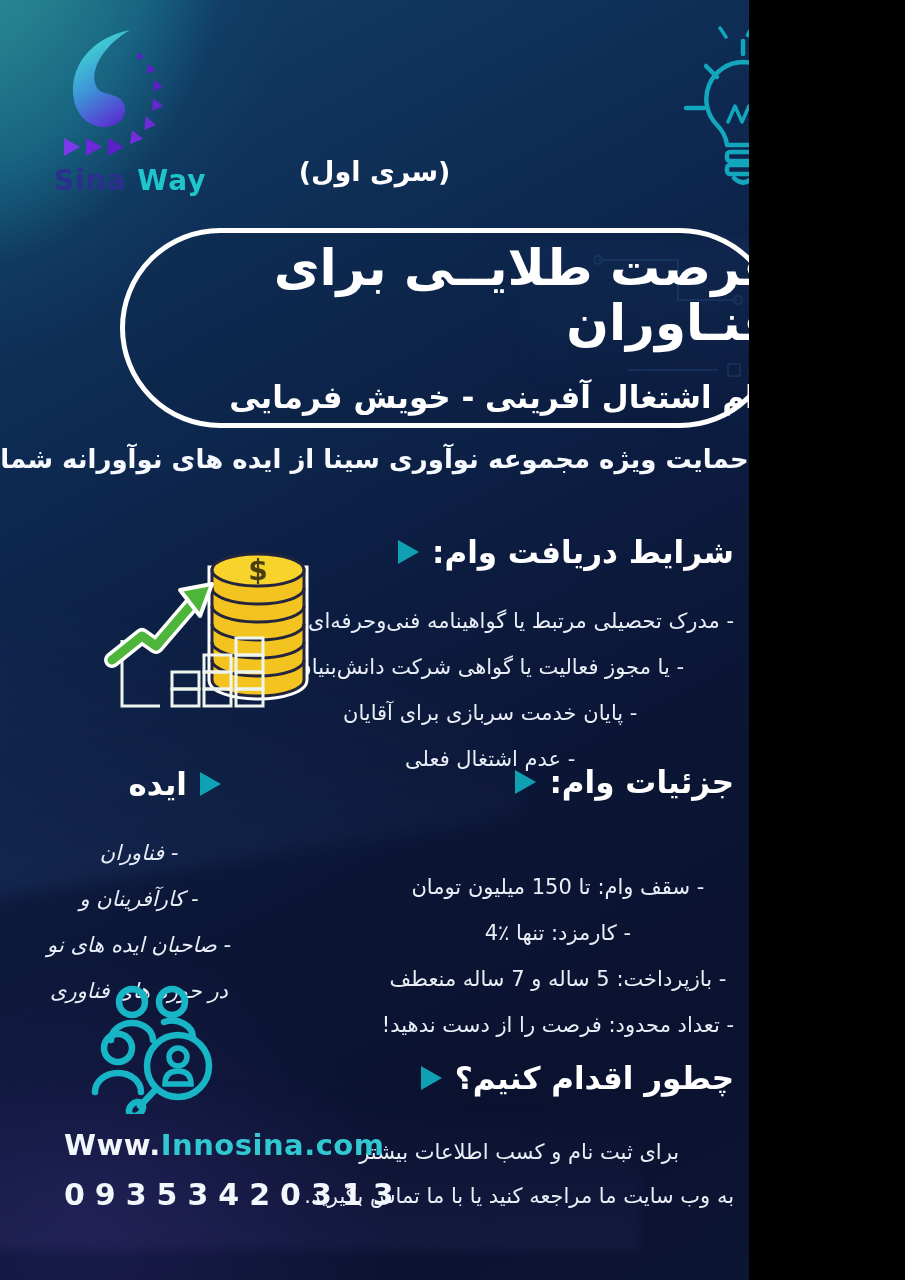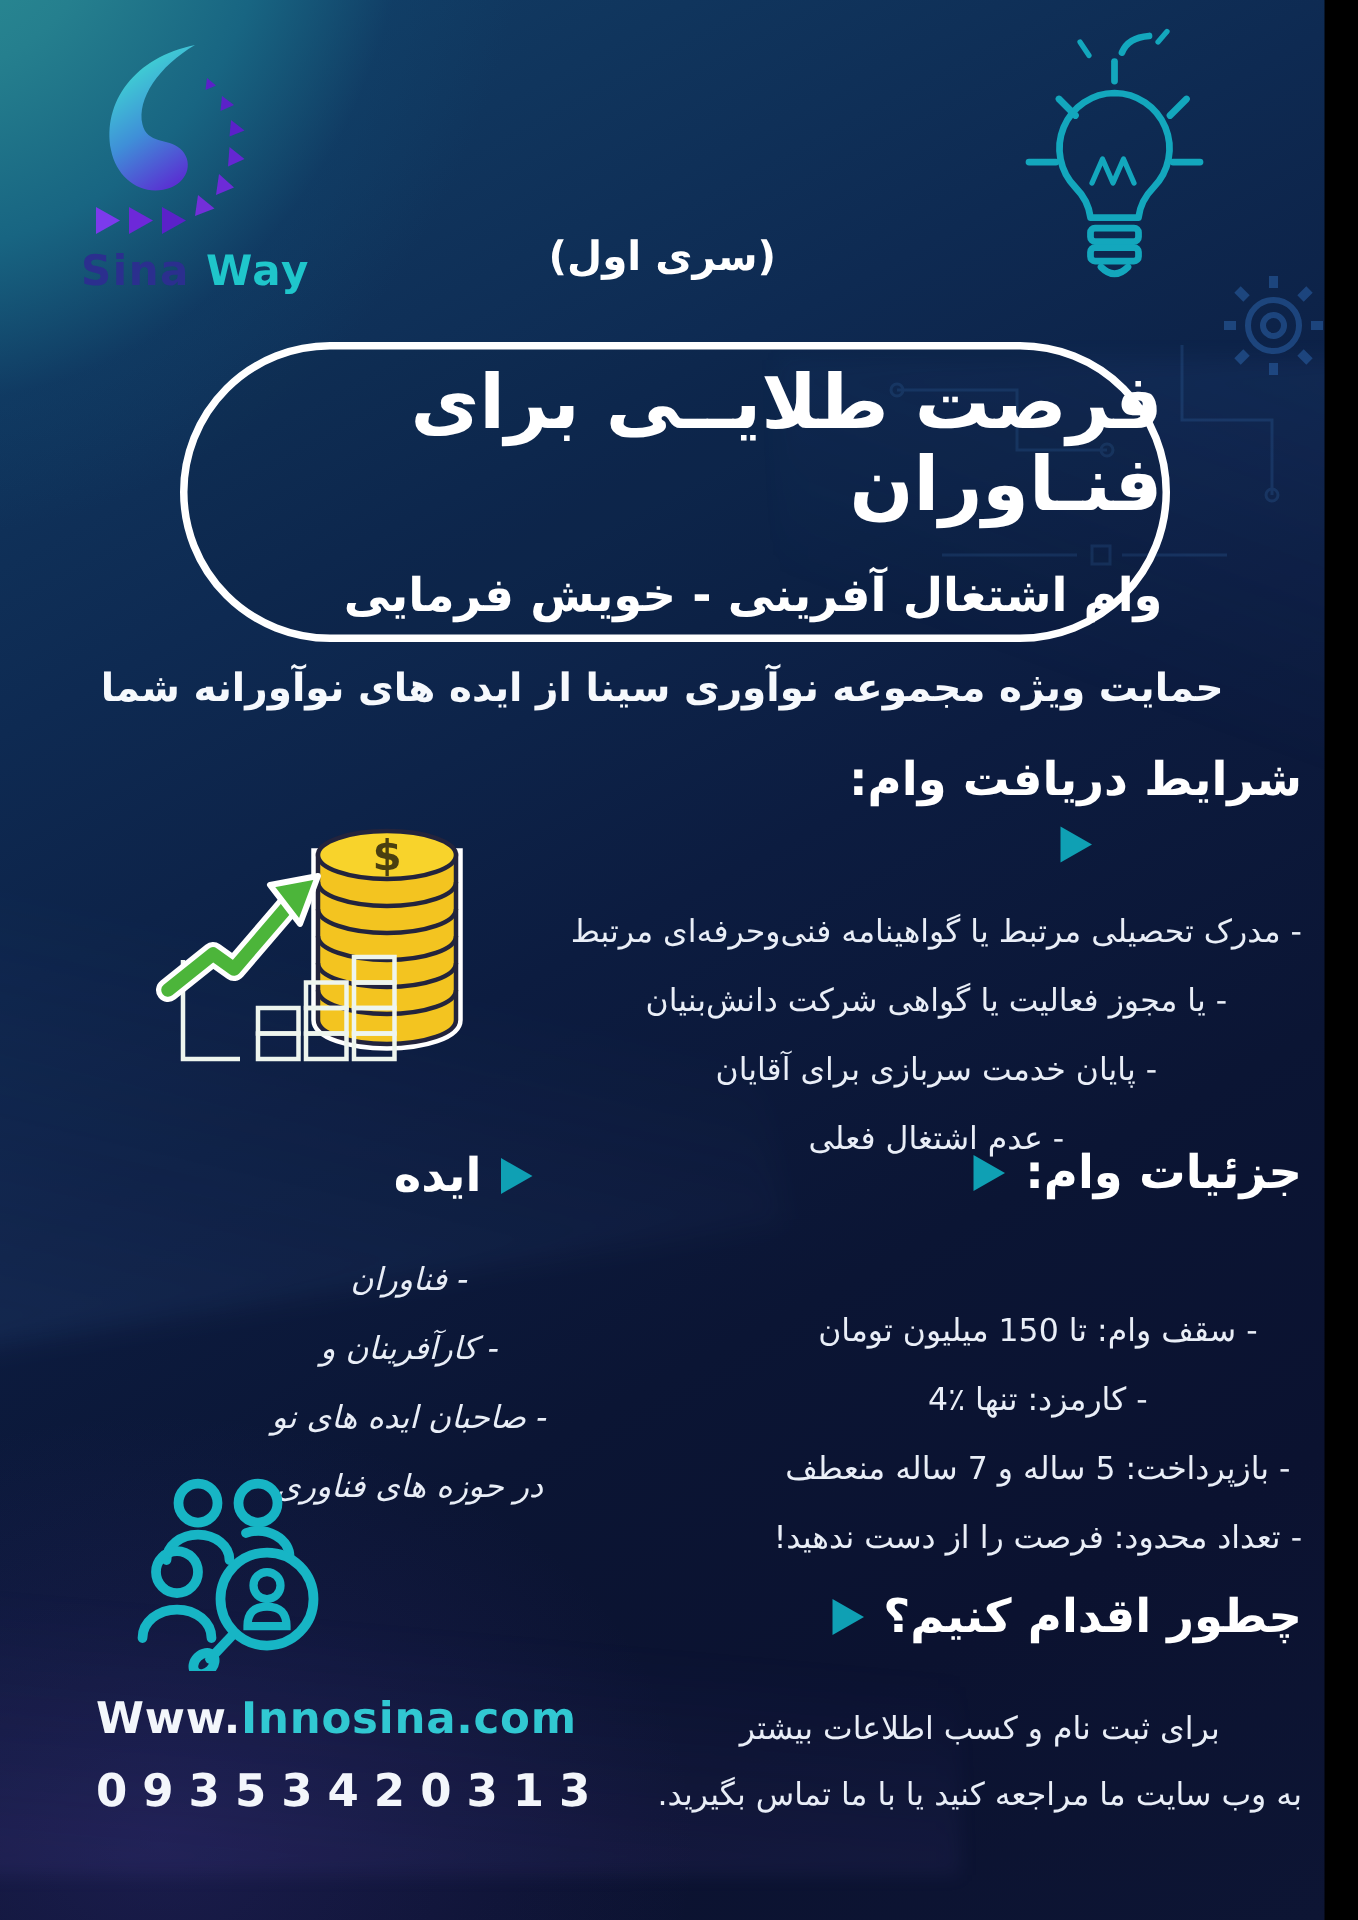--- a/index.html
+++ b/index.html
@@ -1,18 +1,18 @@
 <!DOCTYPE html>
 <html lang="fa"><head>
 <meta charset="utf-8">
 <style>
   * { margin:0; padding:0; box-sizing:border-box; }
   body { background:#000; font-family:"DejaVu Sans", sans-serif; }
   .page {
-    position:relative; width:883px; height:1280px; overflow:hidden;
+    position:relative; width:749px; height:1280px; overflow:hidden;
     color:#f2f6fb;
     background:
       radial-gradient(ellipse 58% 32% at 12% 96%, rgba(86,62,176,0.20), rgba(86,62,176,0) 70%),
       radial-gradient(ellipse 64% 50% at -6% -8%, #2f9697 0%, #257f8e 24%, #186582 42%, rgba(17,70,110,0.35) 58%, rgba(13,40,86,0) 72%),
       linear-gradient(152deg, #124068 0%, #0e2a52 28%, #0c1c40 48%, #0b1534 66%, #0b1230 82%, #0d1534 100%);
   }
   .streak { position:absolute; pointer-events:none; }
   .streak.s1 { left:-60px; top:540px; width:560px; height:320px;
     background:linear-gradient(22deg, rgba(90,150,230,0.10), rgba(90,150,230,0) 62%);
     transform:rotate(-9deg); filter:blur(8px); }
@@ -49,21 +49,21 @@
     font-size:26px; font-weight:bold; color:#f6f9fd; }
 
   
   .sec-heading { display:flex; align-items:center; gap:13px;
     font-size:31px; font-weight:bold; color:#ffffff; }
   .tri { width:0; height:0; flex:0 0 auto;
     border-left:21px solid #0fa0b4;
     border-top:12px solid transparent;
     border-bottom:12px solid transparent; }
 
-  .h-conditions { top:502px; right:15px;flex-direction:column; }
+  .h-conditions { top:534px; right:15px; }
   .h-details    { top:764px; right:15px; }
   .h-audience   { top:766px; right:528px; }
   .h-how        { top:1060px; right:15px; }
 
   .list { text-align:center; font-size:21px; color:#e9eef7; line-height:46px; }
   .l-conditions { top:598px;  right:15px; }
   .l-details    { top:864px;  right:15px; }
   .l-audience   { top:830px;  right:518px;font-style:italic; }
   .l-how        { top:1130px; right:15px; line-height:44px; }
 

